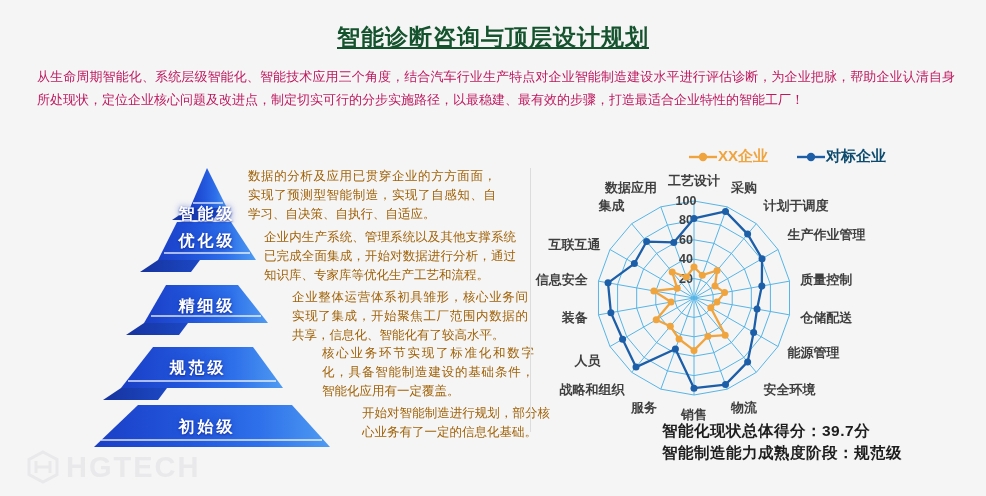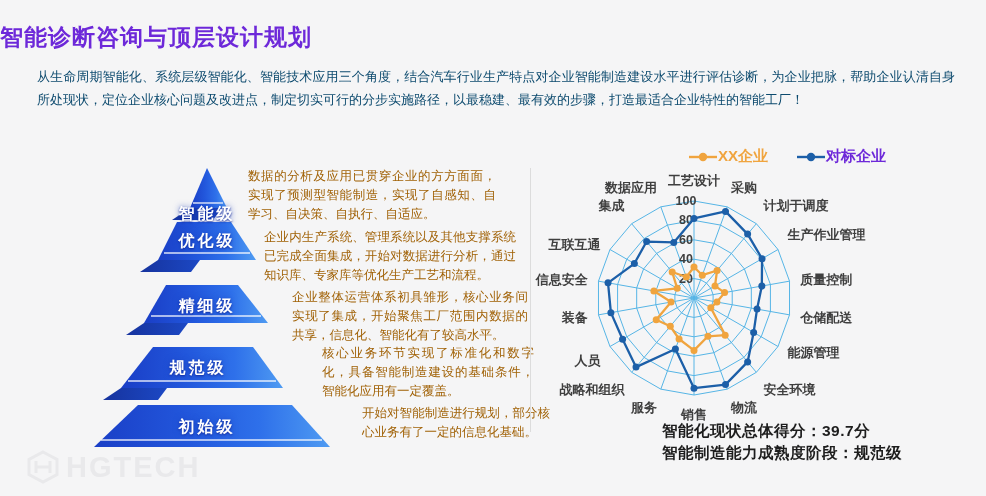--- a/index.html
+++ b/index.html
@@ -5,26 +5,26 @@
   html,body{margin:0;padding:0;}
   body{
     width:986px;height:496px;
     background:#f5f5f6;
     font-family:"Liberation Sans","DejaVu Sans",sans-serif;
     position:relative;overflow:hidden;
     color:#3c3c3c;
   }
   .abs{position:absolute;}
   .page-title{
-    left:0;right:0;top:22px;text-align:left;
-    font-size:23px;font-weight:700;color:#6d28d9;letter-spacing:1px;
+    left:0;right:0;top:22px;text-align:center;
+    font-size:23px;font-weight:700;color:#14532d;letter-spacing:1px;text-decoration:underline;
   }
   .intro{
     left:37px;top:66px;width:918px;
-    font-size:13px;line-height:1.75;color:#0c4a6e;
+    font-size:13px;line-height:1.75;color:#be185d;
     text-align:justify;
   }
   
   .pyr-label{
     width:140px;text-align:center;color:#fff;
     font-size:16px;font-weight:700;letter-spacing:3px;
     text-shadow:0 1px 2px rgba(18,40,150,.85),0 0 6px rgba(25,60,185,.6);
   }
   .pyr-desc{
     font-size:12.5px;line-height:1.52;color:#a16207;text-align:justify;
@@ -111,21 +111,21 @@
       <line x1="1" y1="6" x2="29" y2="6" stroke-width="2.4" stroke="#f0a43e"></line>
       <circle cx="15" cy="6" r="4.2" fill="#f0a43e"></circle>
     </svg>
     <span class="legend-label" style="color: rgb(240, 164, 62);">XX企业</span>
   </div>
   <div class="legend-item">
     <svg width="30" height="12">
       <line x1="1" y1="6" x2="29" y2="6" stroke-width="2.4" stroke="#1c5fa8"></line>
       <circle cx="15" cy="6" r="4.2" fill="#1c5fa8"></circle>
     </svg>
-    <span class="legend-label" style="color: #6d28d9;">对标企业</span>
+    <span class="legend-label" style="color: #0c4a6e;">对标企业</span>
   </div>
 </div>
 
 <svg class="abs radar-svg" style="left:540px;top:130px;" width="446" height="306">
     <polygon points="154,148.6 160.63519078051797,149.76996315675336 166.47007962791886,153.13873780349184 170.80089283341812,158.3 173.10527040843684,164.63122535326156 173.10527040843684,171.36877464673844 170.80089283341812,177.7 166.47007962791886,182.86126219650816 160.63519078051797,186.23003684324664 154,187.4 147.36480921948203,186.23003684324664 141.52992037208114,182.86126219650816 137.19910716658188,177.70000000000002 134.89472959156316,171.36877464673844 134.89472959156316,164.63122535326156 137.19910716658188,158.3 141.52992037208114,153.13873780349184 147.36480921948203,149.76996315675336" fill="none" stroke="#56b5e6" stroke-width="1"></polygon>
     <polygon points="154,129.2 167.27038156103595,131.53992631350675 178.94015925583773,138.27747560698364 187.6017856668362,148.6 192.21054081687367,161.2624507065231 192.21054081687367,174.7375492934769 187.60178566683624,187.39999999999998 178.94015925583773,197.72252439301633 167.27038156103595,204.46007368649325 154,206.8 140.72961843896405,204.46007368649325 129.05984074416227,197.72252439301636 120.39821433316379,187.40000000000003 115.78945918312633,174.7375492934769 115.78945918312633,161.2624507065231 120.39821433316376,148.60000000000002 129.05984074416227,138.27747560698367 140.72961843896405,131.53992631350675" fill="none" stroke="#56b5e6" stroke-width="1"></polygon>
     <polygon points="154,109.8 173.90557234155392,113.30988947026013 191.4102388837566,123.41621341047548 204.40267850025432,138.89999999999998 211.31581122531048,157.89367605978464 211.31581122531048,178.10632394021533 204.40267850025432,197.1 191.4102388837566,212.5837865895245 173.90557234155392,222.69011052973985 154,226.2 134.09442765844608,222.69011052973985 116.58976111624344,212.58378658952455 103.59732149974568,197.10000000000002 96.6841887746895,178.10632394021533 96.68418877468949,157.89367605978467 103.59732149974565,138.90000000000003 116.5897611162434,123.41621341047549 134.09442765844608,113.30988947026013" fill="none" stroke="#56b5e6" stroke-width="1"></polygon>
     <polygon points="154,90.4 180.5407631220719,95.07985262701351 203.88031851167545,108.55495121396731 221.20357133367241,129.2 230.42108163374735,154.5249014130462 230.42108163374735,181.47509858695378 221.20357133367244,206.79999999999998 203.88031851167545,227.4450487860327 180.5407631220719,240.9201473729865 154,245.6 127.4592368779281,240.9201473729865 104.11968148832457,227.44504878603271 86.79642866632759,206.80000000000004 77.57891836625267,181.4750985869538 77.57891836625265,154.52490141304622 86.79642866632753,129.20000000000005 104.11968148832453,108.55495121396731 127.45923687792812,95.07985262701351" fill="none" stroke="#56b5e6" stroke-width="1"></polygon>
     <polygon points="154,71 187.17595390258987,76.84981578376689 216.35039813959432,93.69368901745914 238.00446416709056,119.49999999999997 249.52635204218416,151.15612676630775 249.52635204218416,184.84387323369225 238.00446416709056,216.49999999999997 216.35039813959432,242.30631098254085 187.17595390258987,259.15018421623313 154,265 120.82404609741013,259.15018421623313 91.64960186040574,242.30631098254088 69.99553583290948,216.50000000000006 58.47364795781583,184.84387323369225 58.473647957815814,151.1561267663078 69.99553583290941,119.50000000000006 91.64960186040567,93.69368901745915 120.82404609741015,76.84981578376689" fill="none" stroke="#56b5e6" stroke-width="1"></polygon>
     <line x1="154" y1="168" x2="154" y2="71" stroke="#56b5e6" stroke-width="1"></line>

